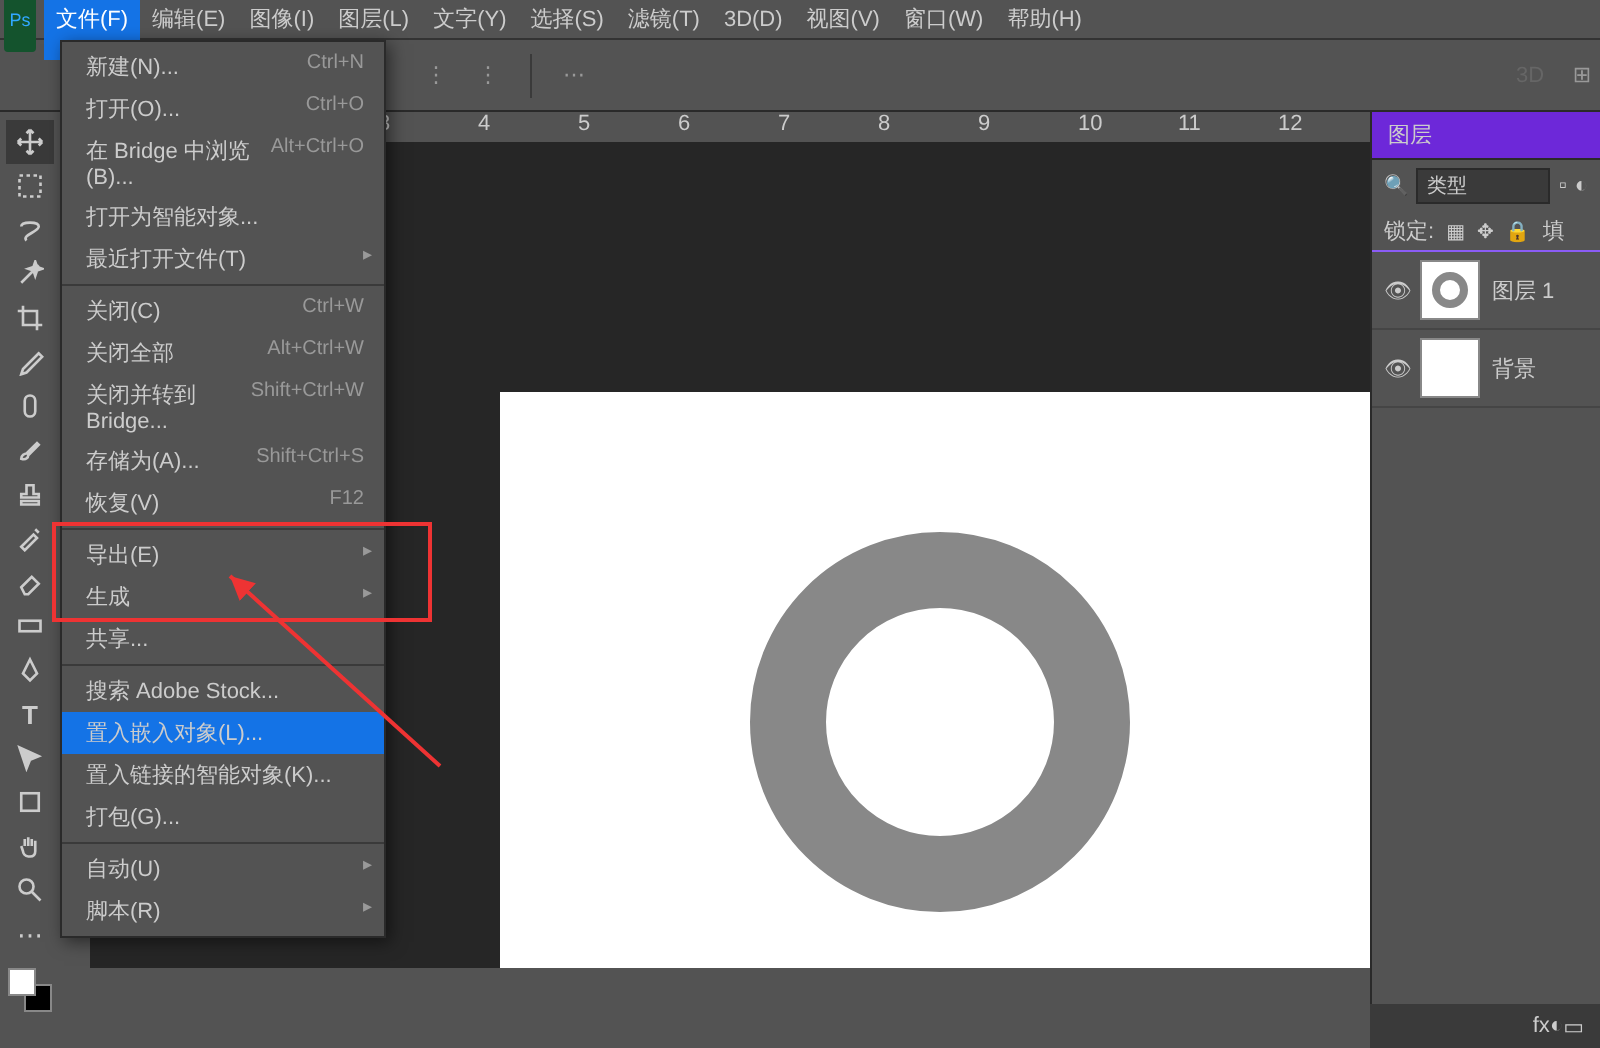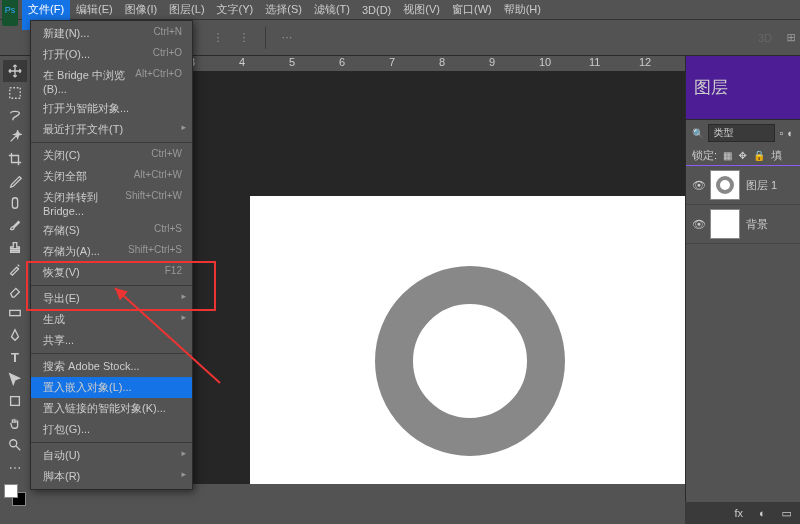--- a/index.html
+++ b/index.html
@@ -30,30 +30,30 @@
 .dropdown .di{padding:3px 10px 3px 12px;display:flex;justify-content:space-between;cursor:default;position:relative}
 .dropdown .di.hl{background:#1473e6;color:#fff}
 .dropdown .di .sc{color:#999;font-size:10px}
 .dropdown .di.hl .sc{color:#fff}
 .dropdown .di.dis{color:#777}
 .dropdown .di.sub::after{content:"▸";position:absolute;right:6px;color:#999;font-size:9px}
 .dropdown hr{border:none;border-top:1px solid #3a3a3a;margin:2px 0}
 .redbox{position:absolute;left:26px;top:261px;width:190px;height:50px;border:2px solid #e33;z-index:30;pointer-events:none}
 .arrow{position:absolute;z-index:31;pointer-events:none}
 .panels{position:absolute;right:0;top:56px;width:115px;bottom:0;background:#535353;border-left:1px solid #2a2a2a}
-.panel-tab{background:#4c1d95;padding:20px 8px;font-size:17px;border-bottom:1px solid #2a2a2a}
+.panel-tab{background:#6d28d9;padding:4px 8px;font-size:11px;border-bottom:1px solid #2a2a2a}
 .panel-row{display:flex;align-items:center;padding:4px 6px;gap:4px}
 .panel-row select,.panel-row .sel{background:#3a3a3a;border:1px solid #2a2a2a;color:#ccc;font-size:10px;padding:1px 4px;flex:1}
 .layer{display:flex;align-items:center;padding:4px 6px;gap:6px;border-bottom:1px solid #454545}
 .layer .eye{width:12px;height:12px}
 .layer .thumb{width:30px;height:30px;background:#fff;border:1px solid #888;display:flex;align-items:center;justify-content:center}
 .layer .thumb .r{width:18px;height:18px;border:4px solid #888;border-radius:50%}
 .lock-row{display:flex;align-items:center;gap:6px;padding:2px 6px;font-size:10px;color:#aaa;border-bottom:1px solid #8b5cf6}
 .lock-row .ic{font-size:10px}
-.statusbar{position:absolute;bottom:0;right:0;height:22px;width:115px;background:#3a3a3a;display:flex;align-items:center;justify-content:flex-end;gap:16px;padding:0 8px;font-size:10px;color:#999}
+.statusbar{position:absolute;bottom:0;right:0;height:22px;width:115px;background:#3a3a3a;display:flex;align-items:center;justify-content:flex-end;gap:0;padding:0 8px;font-size:10px;color:#999}
 .bottom-strip{position:absolute;bottom:0;left:0;right:115px;height:40px;background:#535353}
 </style>
 </head>
 <body>
 
 <div class="menubar">
   <div class="ps-icon">Ps</div>
 <div class="mi active">文件(F)</div>
     <div class="mi">编辑(E)</div>
     <div class="mi">图像(I)</div>
@@ -231,24 +231,20 @@
     </div>
     <div class="di">
       <span>关闭全部</span>
       <span class="sc">Alt+Ctrl+W</span>
     </div>
     <div class="di">
       <span>关闭并转到 Bridge...</span>
       <span class="sc">Shift+Ctrl+W</span>
     </div>
     <div class="di">
-      <span>存储(S)</span>
-      <span class="sc">Ctrl+S</span>
-    </div>
-    <div class="di">
       <span>存储为(A)...</span>
       <span class="sc">Shift+Ctrl+S</span>
     </div>
     <div class="di dis">
       <span>恢复(V)</span>
       <span class="sc">F12</span>
     </div>
     <hr>
     <div class="di sub">
       <span>导出(E)</span>

